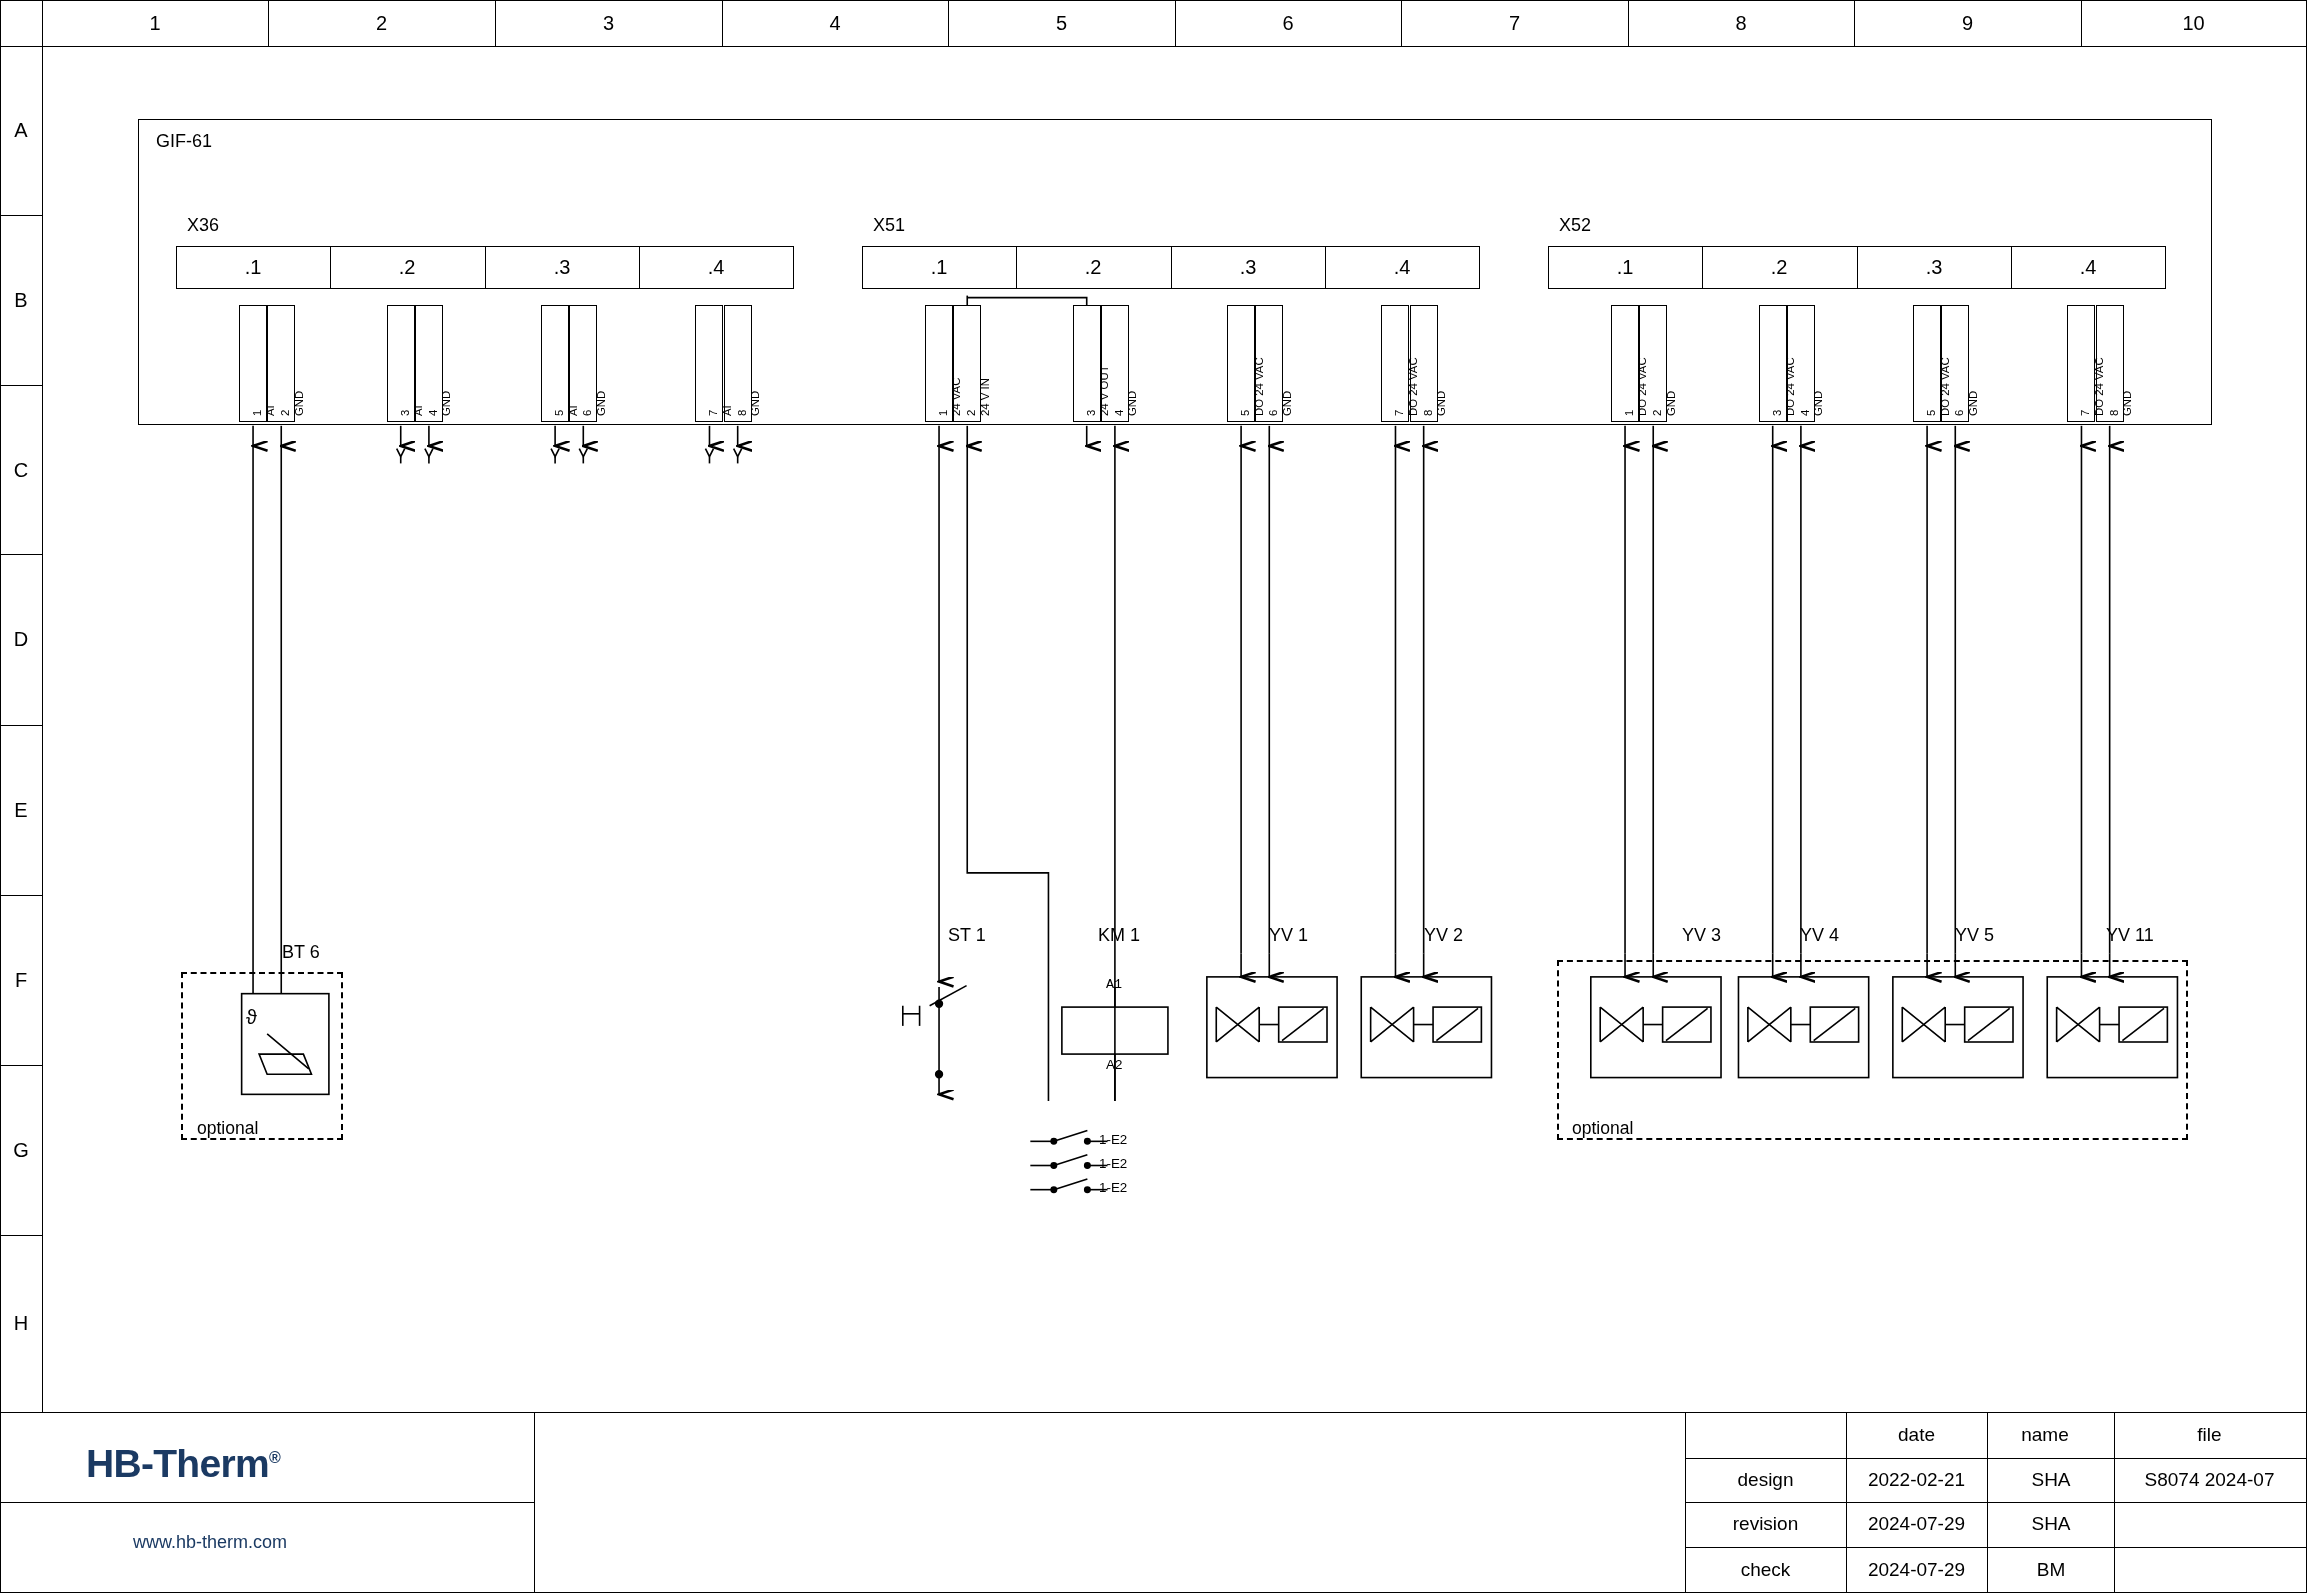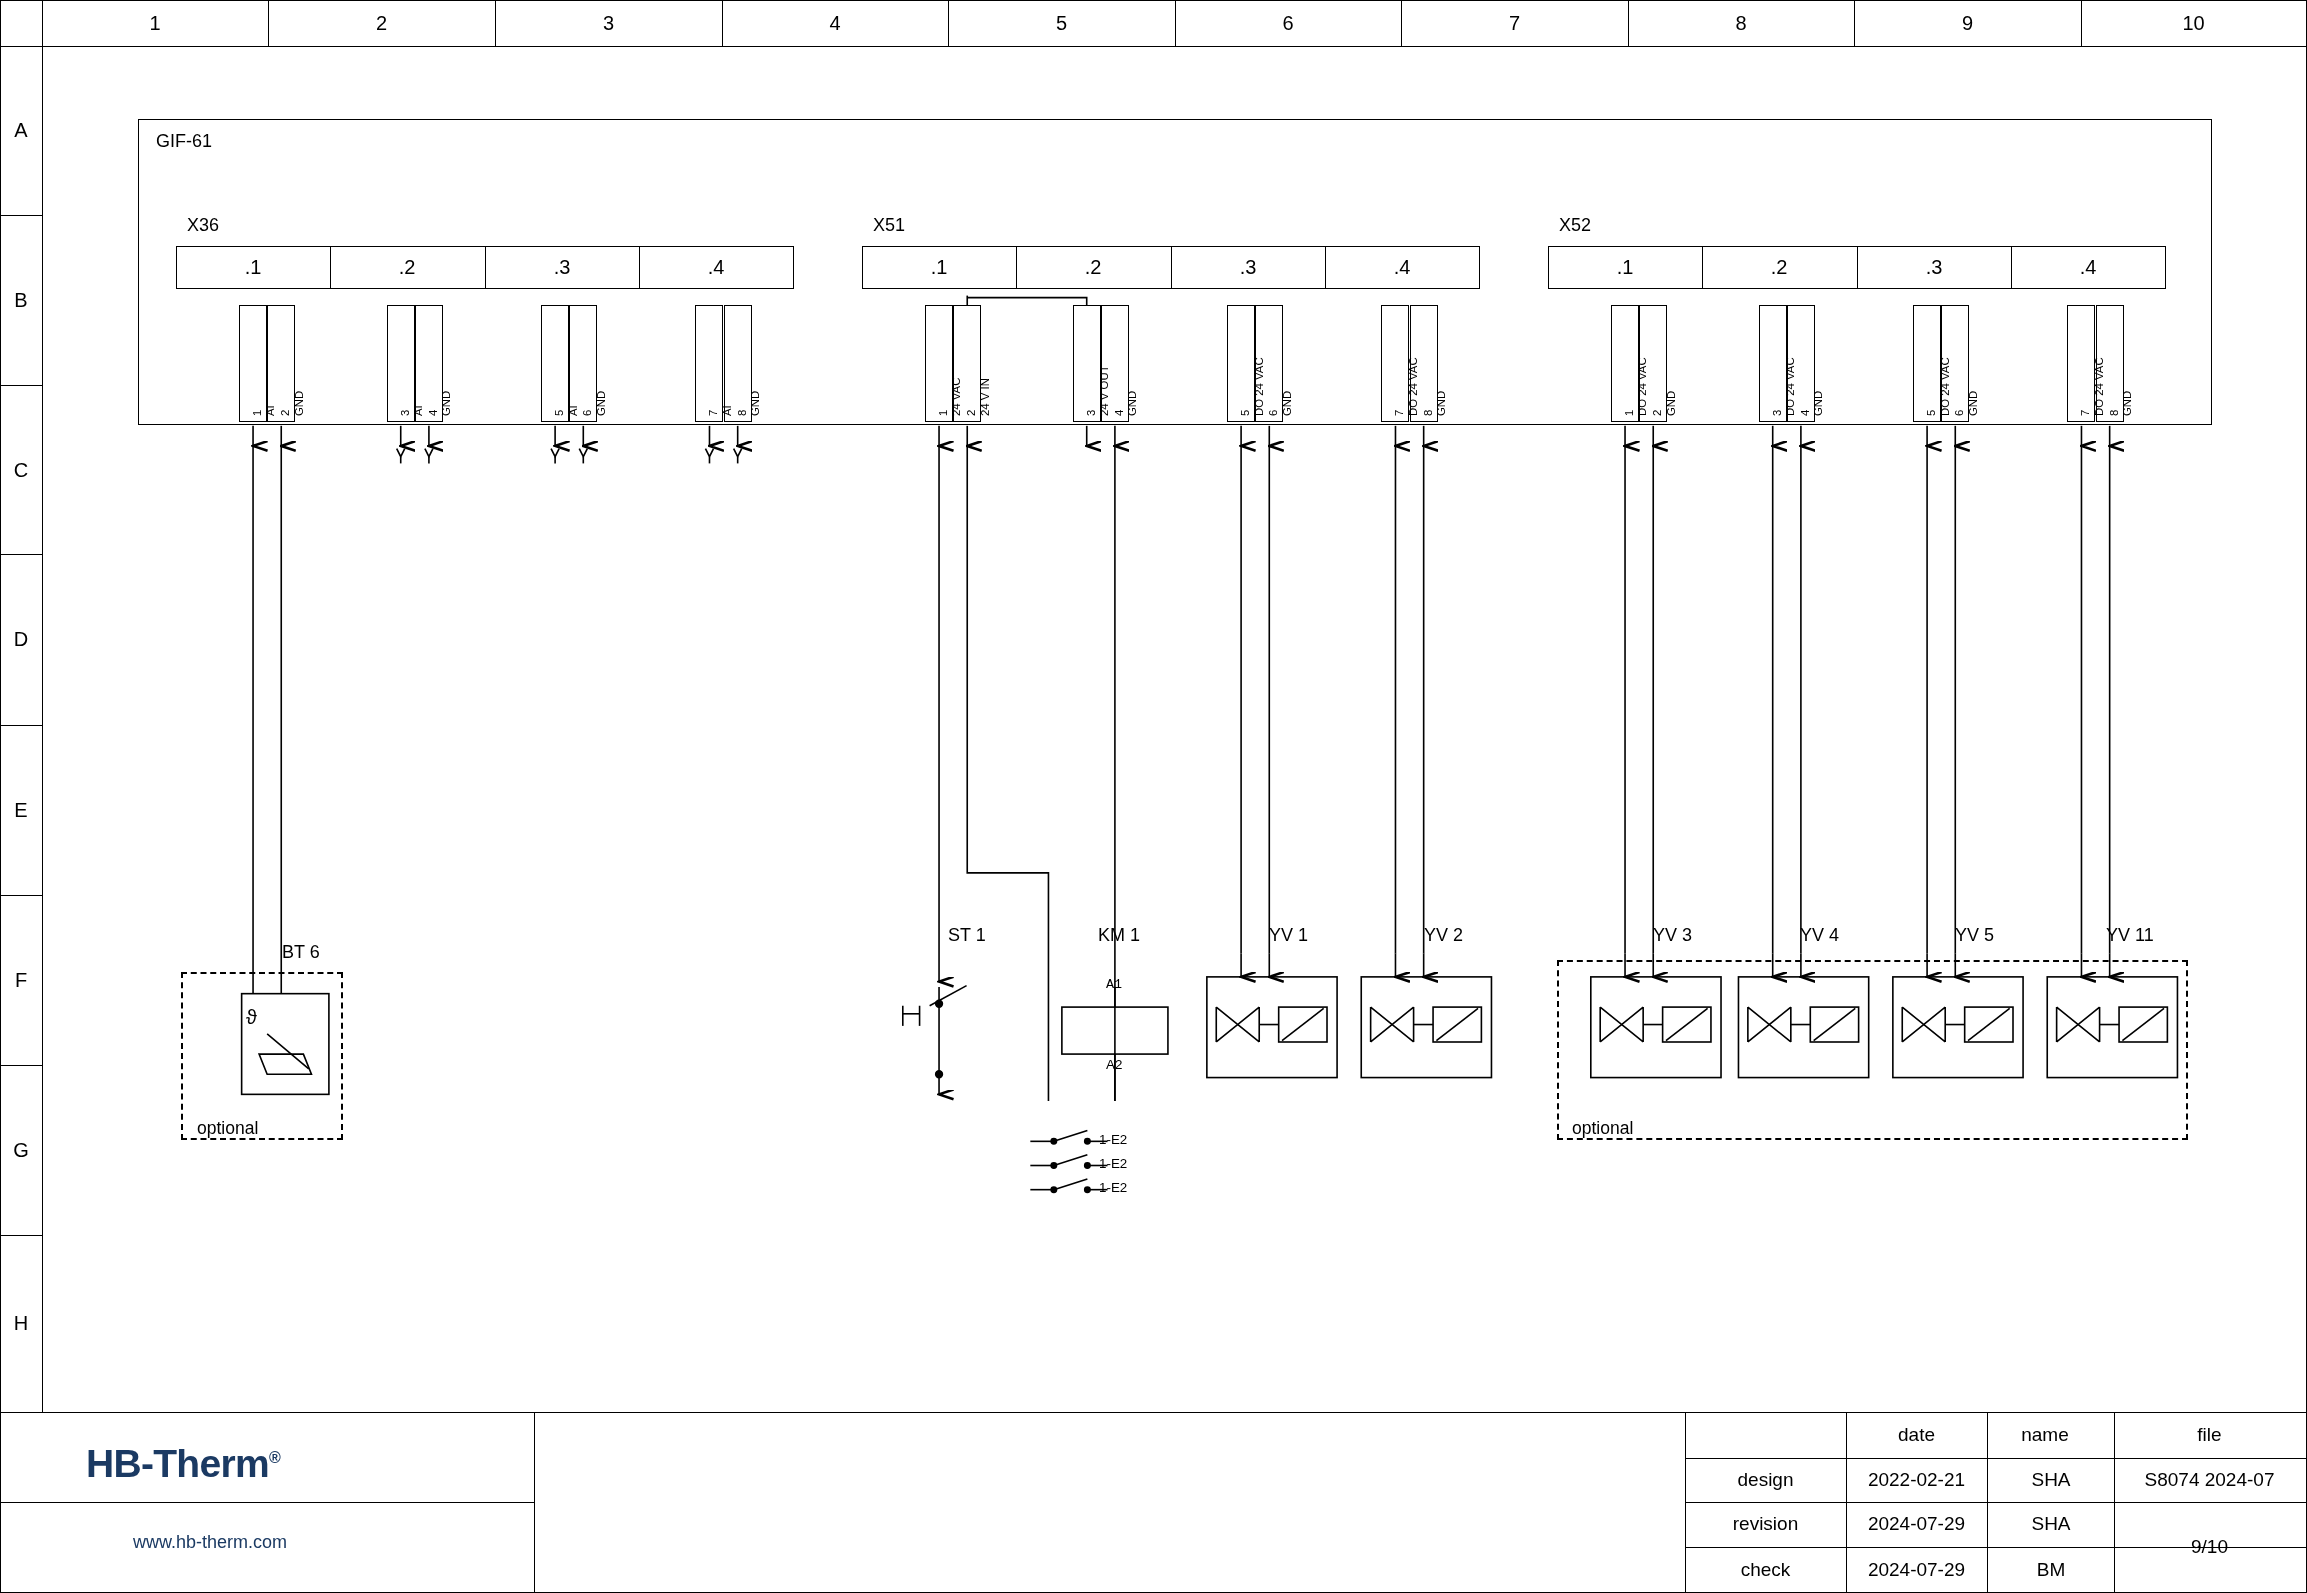--- a/index.html
+++ b/index.html
@@ -379,21 +379,21 @@
   <div class="lbl-sm" style="left:197px;top:1118px;font-size:17.5px;">optional</div>
   <div class="lbl" style="left:246px;top:1006px;font-size:20px;">ϑ</div>
 
   <div class="dashed" style="left:1557px;top:960px;width:631px;height:180px;"></div>
   <div class="lbl-sm" style="left:1572px;top:1118px;font-size:17.5px;">optional</div>
 
   <div class="lbl" style="left:948px;top:925px;">ST 1</div>
   <div class="lbl" style="left:1098px;top:925px;">KM 1</div>
   <div class="lbl" style="left:1269px;top:925px;">YV 1</div>
   <div class="lbl" style="left:1424px;top:925px;">YV 2</div>
-  <div class="lbl" style="left:1653px;top:925px;">YV 3</div>
+  <div class="lbl" style="left:1653px;top:925px;padding-left:29px;">YV 3</div>
   <div class="lbl" style="left:1800px;top:925px;">YV 4</div>
   <div class="lbl" style="left:1955px;top:925px;">YV 5</div>
   <div class="lbl" style="left:2106px;top:925px;">YV 11</div>
 
   <div class="lbl-sm" style="left:1106px;top:977px;font-family:Liberation Mono, monospace;">A1</div>
   <div class="lbl-sm" style="left:1106px;top:1057px;">A2</div>
 
   <div class="lbl-sm" style="left:1099px;top:1132px;">1-E2</div>
   <div class="lbl-sm" style="left:1099px;top:1156px;">1-E2</div>
   <div class="lbl-sm" style="left:1099px;top:1180px;">1-E2</div>
@@ -425,16 +425,15 @@
   <div class="tb-cell" style="left:2114px;top:1458px;width:191px;height:44px;">S8074 2024-07</div>
 
   <div class="tb-cell" style="left:1685px;top:1502px;width:161px;height:44px;">revision</div>
   <div class="tb-cell" style="left:1846px;top:1502px;width:141px;height:44px;">2024-07-29</div>
   <div class="tb-cell" style="left:1987px;top:1502px;width:128px;height:44px;">SHA</div>
 
   <div class="tb-cell" style="left:1685px;top:1547px;width:161px;height:46px;">check</div>
   <div class="tb-cell" style="left:1846px;top:1547px;width:141px;height:46px;">2024-07-29</div>
   <div class="tb-cell" style="left:1987px;top:1547px;width:128px;height:46px;">BM</div>
 
-  <div class="tb-cell" style="left:2114px;top:1502px;width:191px;height:90px;">9/10</div>
 
 </div>
 
 
 </body></html>

